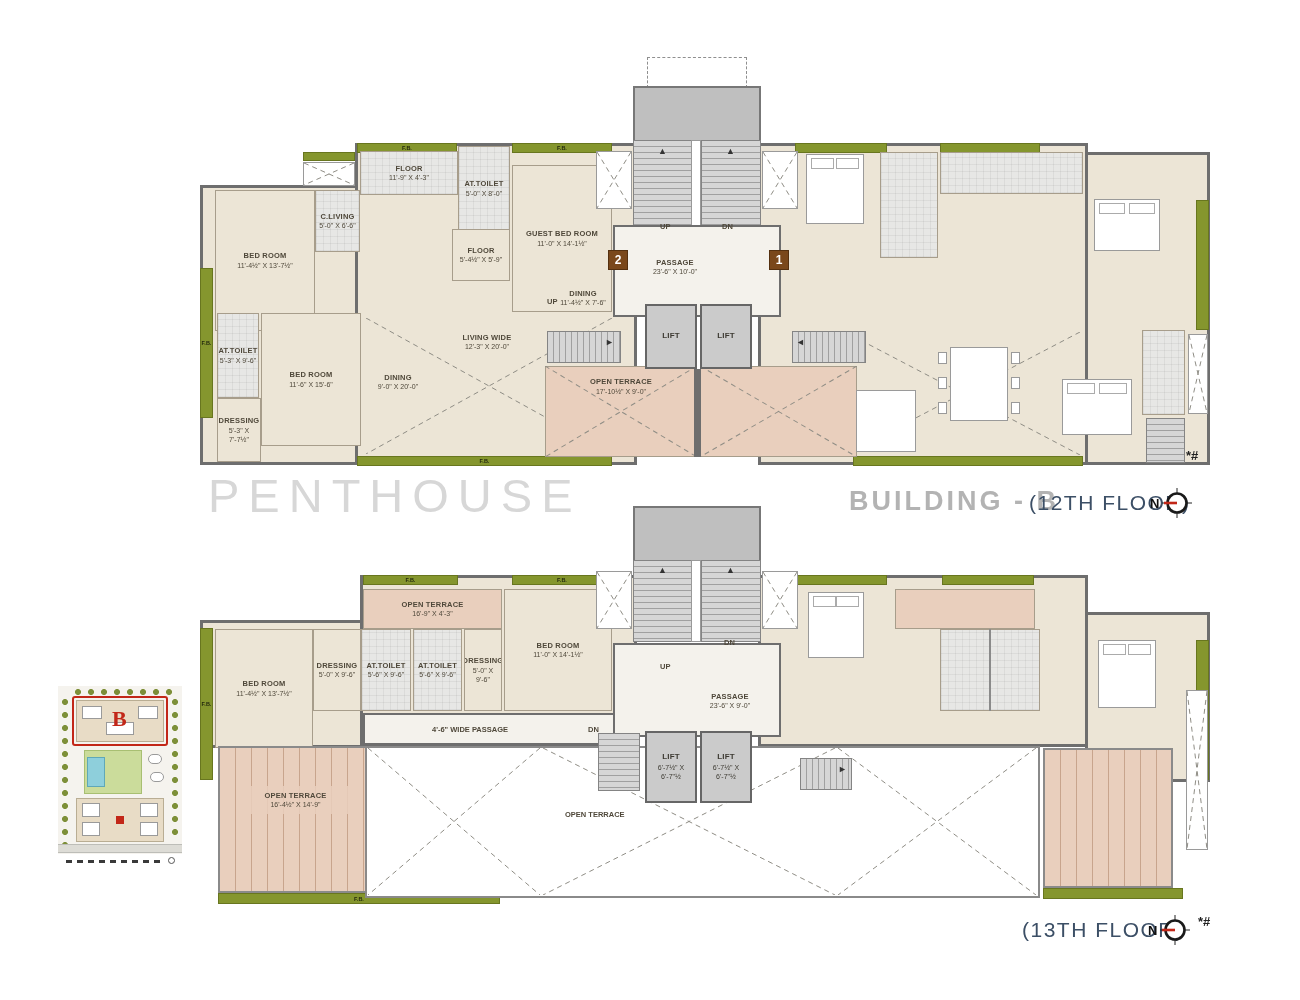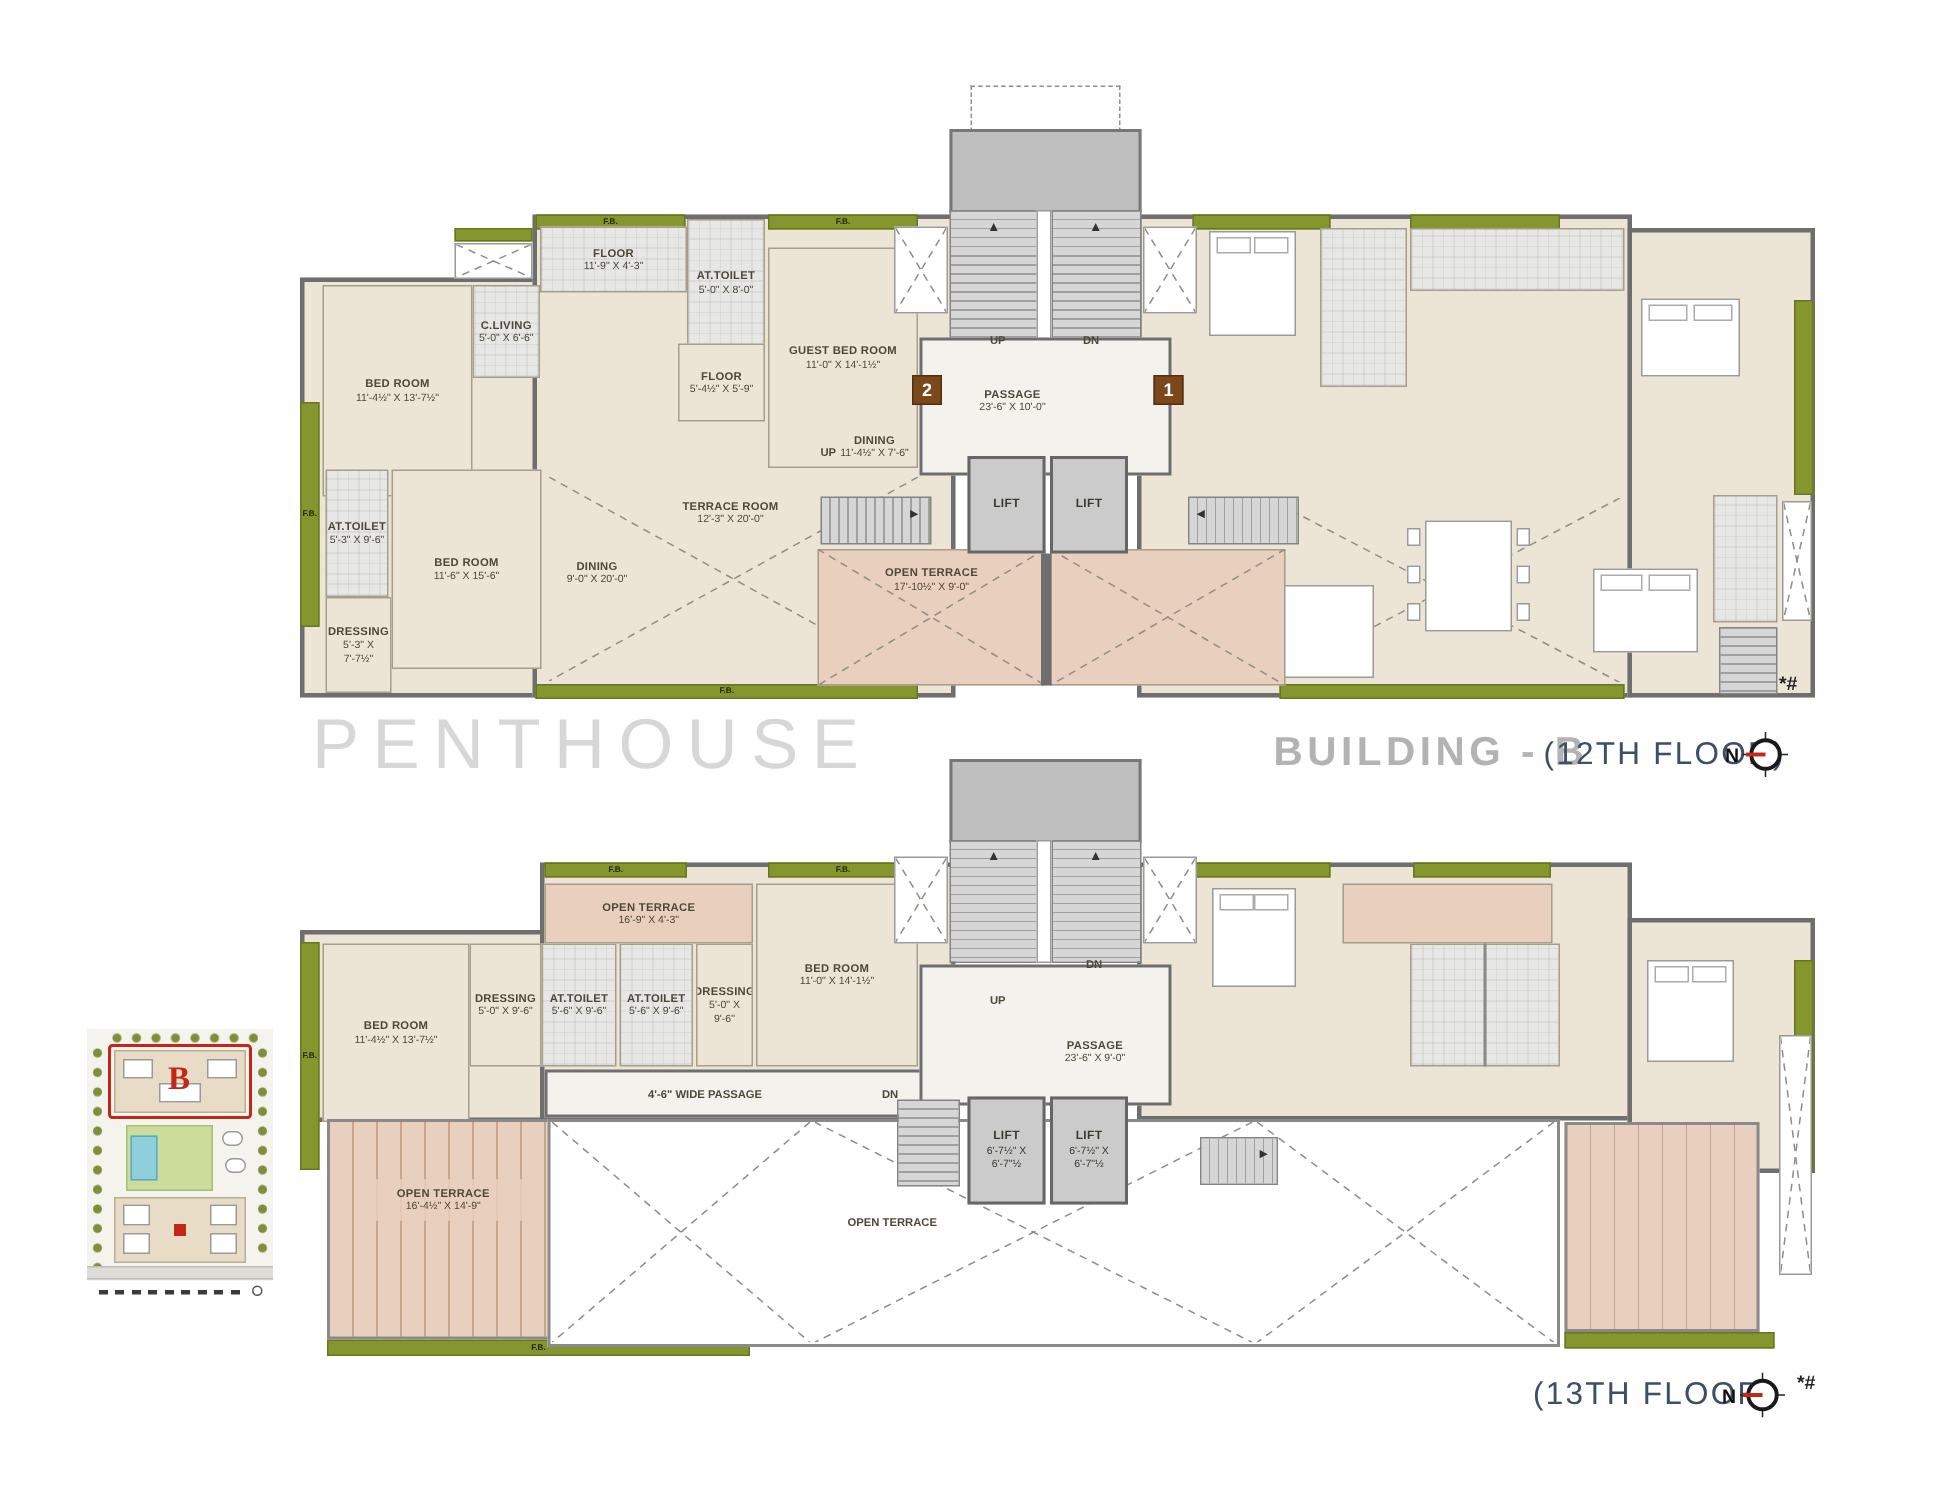--- a/index.html
+++ b/index.html
@@ -129,21 +129,21 @@
     <div class="r room beige" style="left:217px;top:398px;width:44px;height:64px">
       <span class="rn">DRESSING</span>
       <span class="rd">5'-3" X 7'-7½"</span>
       </div>
 
     <div class="r room nob" style="left:545px;top:283px;width:76px;height:30px">
       <span class="rn">DINING</span>
       <span class="rd">11'-4½" X 7'-6"</span>
       </div>
     <div class="r room nob" style="left:428px;top:329px;width:118px;height:26px">
-      <span class="rn">TERRACE ROOM</span>
+      <span class="rn">LIVING WIDE</span>
       <span class="rd">12'-3" X 20'-0"</span>
       </div>
     <div class="r room nob" style="left:350px;top:369px;width:96px;height:26px">
       <span class="rn">DINING</span>
       <span class="rd">9'-0" X 20'-0"</span>
       </div>
     <div class="r xonly" style="left:366px;top:318px;width:246px;height:136px">
         <svg class="x-svg" viewBox="0 0 100 100" preserveAspectRatio="none">
           <line x1="0" y1="0" x2="100" y2="100" stroke="#8f8d85" stroke-width="1" stroke-dasharray="5 4" vector-effect="non-scaling-stroke"></line>
           <line x1="100" y1="0" x2="0" y2="100" stroke="#8f8d85" stroke-width="1" stroke-dasharray="5 4" vector-effect="non-scaling-stroke"></line>

